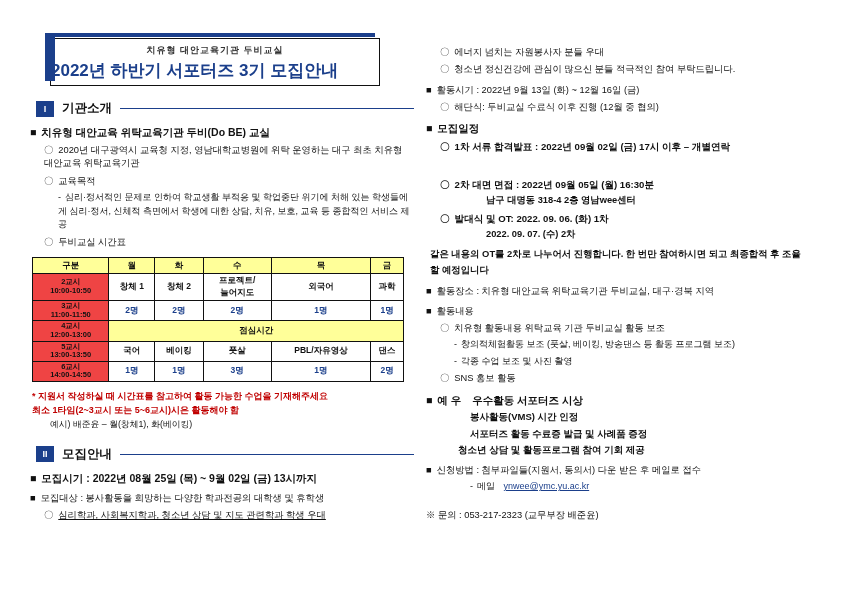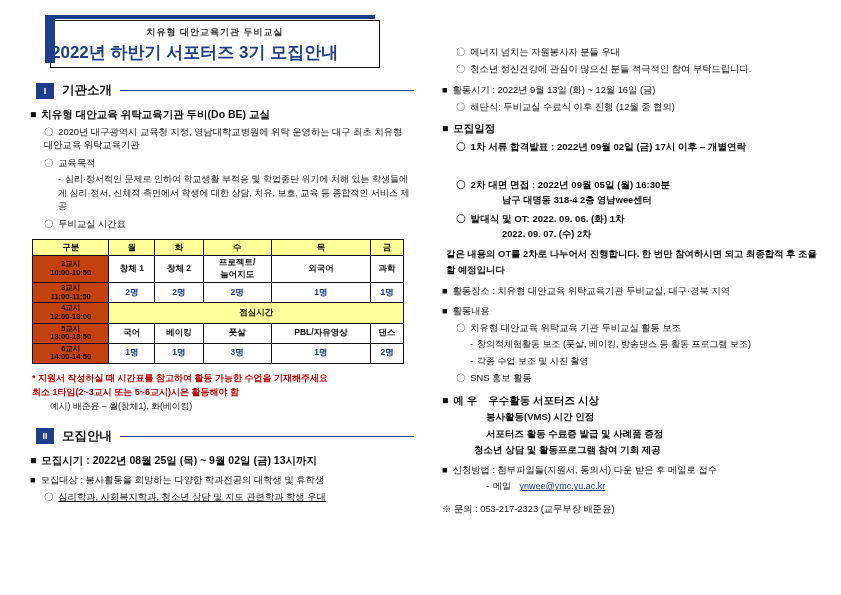--- a/index.html
+++ b/index.html
@@ -6,26 +6,26 @@
   body{
     width:841px;height:595px;
     background:#ffffff;
     font-family:"Liberation Sans", sans-serif;
     color:#111;
     overflow:hidden;
   }
   .page{position:relative;width:841px;height:595px;}
   .col{position:absolute;top:0;}
   .left{left:28px;width:386px;}
-  .right{left:440px;width:380px;}
+  .right{left:424px;width:380px;}
 
   
   .banner{
     position:relative;
-    margin:20px 0 0 22px;
+    margin:38px 0 0 22px;
     width:330px;height:48px;
     border:1px solid #111;
     background:#fff;
     box-sizing:border-box;
   }
   .banner .leftbar{
     position:absolute;left:-6px;top:-6px;
     width:10px;height:48px;background:#1b3f8b;
   }
   .banner .topbar{
@@ -65,21 +65,21 @@
 
   
   table.tt{
     border-collapse:collapse;margin:8px 0 0 4px;width:372px;
     font-size:8px;text-align:center;
   }
   table.tt td,table.tt th{
     border:1px solid #111;padding:1px 0;height:13px;
   }
   table.tt thead th{background:#ffff99;font-weight:bold;font-size:8.5px;}
-  table.tt td.hour{background:#c2410c;font-weight:bold;font-size:7.5px;line-height:1.15;}
+  table.tt td.hour{background:#ef4444;font-weight:bold;font-size:7.5px;line-height:1.15;}
   table.tt td.subj{font-weight:bold;font-size:8.5px;}
   table.tt td.cnt{font-weight:bold;color:#1b3f8b;font-size:8.5px;}
   table.tt td.lunch{background:#ffff99;font-weight:bold;font-size:8.5px;}
 
   .note{margin:8px 0 0 4px;font-size:9px;line-height:1.55;}
   .note .star{font-weight:bold;}
   .example{margin-left:18px;font-size:8.8px;}
 
   a.mail{color:#1b3f8b;text-decoration:underline;}
 
@@ -236,21 +236,21 @@
     <div class="l2 bold" style="margin-left:6px;font-size:9.4px;line-height:1.7;">같은 내용의 OT를 2차로 나누어서 진행합니다. 한 번만 참여하시면 되고 최종합적 후 조율할 예정입니다</div>
 
     <div class="l1" style="font-weight:normal;font-size:9.3px;">
       <span class="mk">■</span><span>활동장소 : 치유형 대안교육 위탁교육기관 두비교실, 대구·경북 지역</span>
     </div>
 
     <div class="l1" style="font-weight:normal;font-size:9.3px;">
       <span class="mk">■</span><span>활동내용</span>
     </div>
     <div class="l2">
-      <span class="mk">〇</span><span>치유형 대안교육 위탁교육 기관 두비교실 활동 보조</span>
+      <span class="mk">〇</span><span>치유형 활동내용 위탁교육 기관 두비교실 활동 보조</span>
     </div>
     <div class="l3">
       <span class="mk">-</span><span>창의적체험활동 보조 (풋살, 베이킹, 방송댄스 등 활동 프로그램 보조)</span>
     </div>
     <div class="l3">
       <span class="mk">-</span><span>각종 수업 보조 및 사진 촬영</span>
     </div>
     <div class="l2">
       <span class="mk">〇</span><span>SNS 홍보 활동</span>
     </div>
@@ -264,18 +264,18 @@
     <div class="cont bold" style="margin-left:34px;font-size:9.5px;">청소년 상담 및 활동프로그램 참여 기회 제공</div>
 
     <div class="l1" style="font-weight:normal;font-size:9.3px;">
       <span class="mk">■</span><span>신청방법 : 첨부파일들(지원서, 동의서) 다운 받은 후 메일로 접수</span>
     </div>
     <div class="l3" style="margin-left:46px;">
       <span class="mk">-</span><span>메일</span>
       <a class="mail" href="#" style="margin-left:6px;">ynwee@ymc.yu.ac.kr</a>
     </div>
 
-    <div class="l1" style="font-weight:normal;font-size:9.3px;margin-top:9px;">
+    <div class="l1" style="font-weight:normal;font-size:9.3px;margin-top:15px;">
       <span>※ 문의 : 053-217-2323 (교무부장 배준윤)</span>
     </div>
 
   </div>
 </div>
 
 </body></html>

